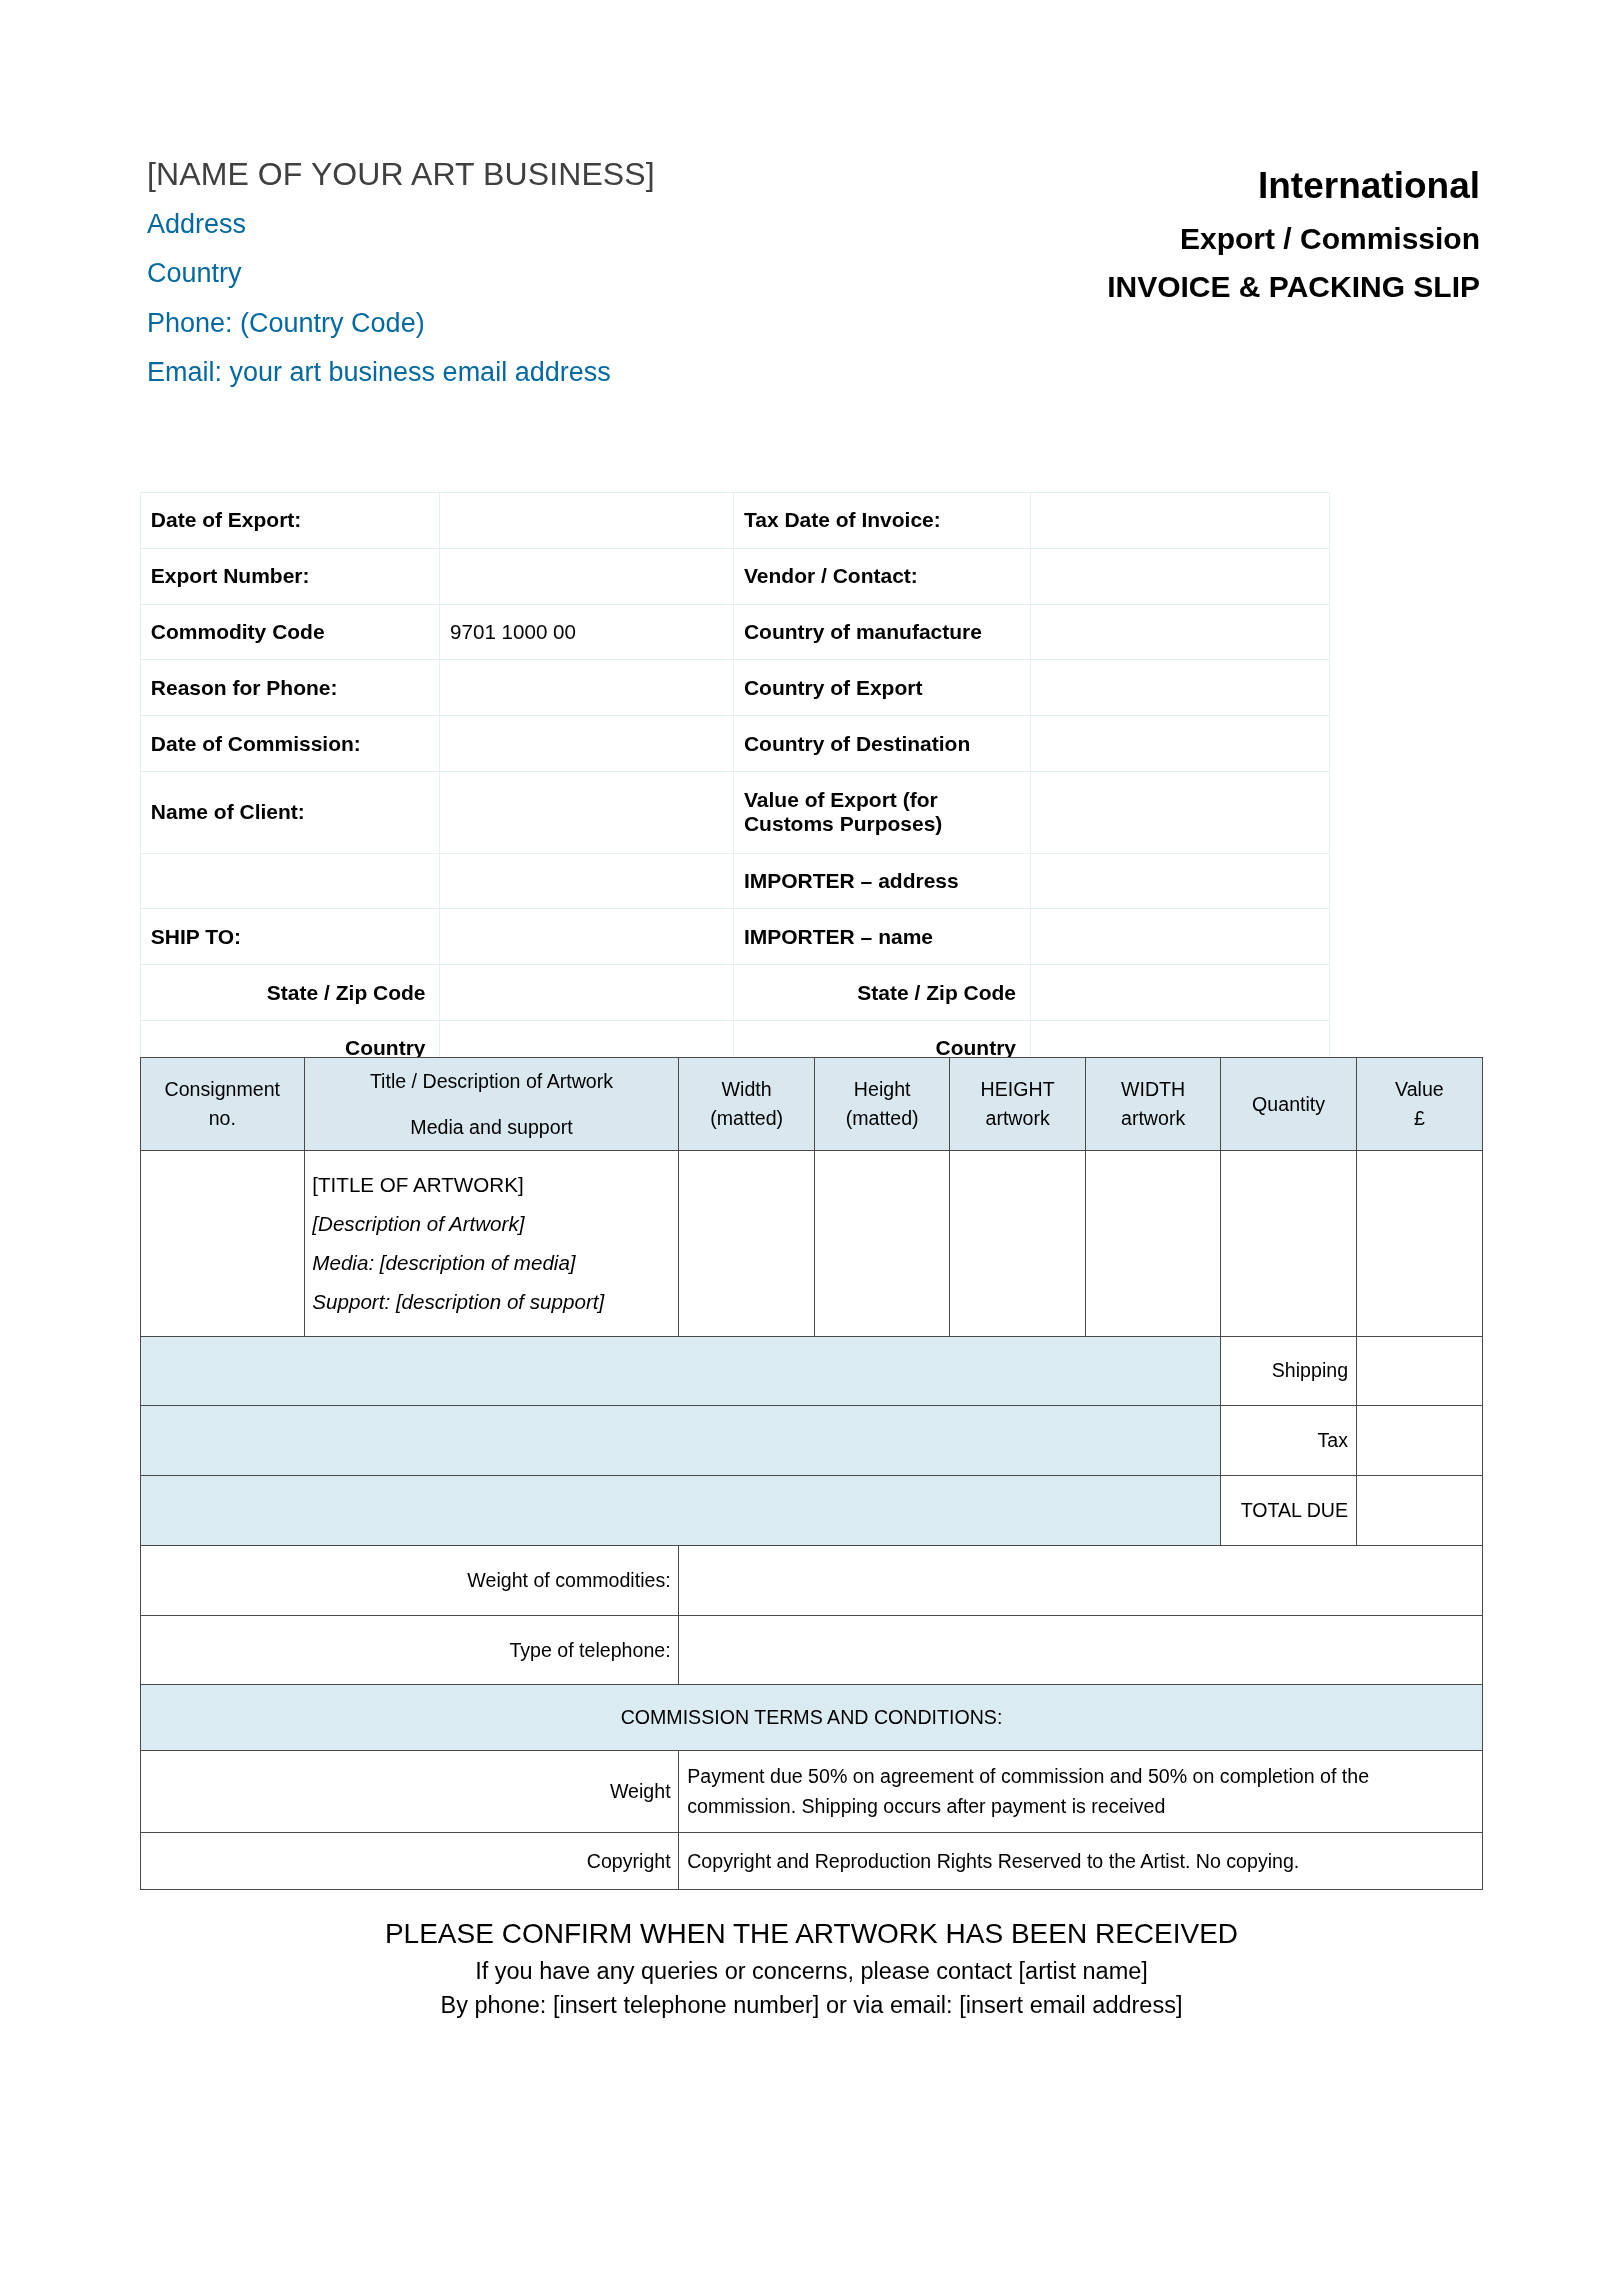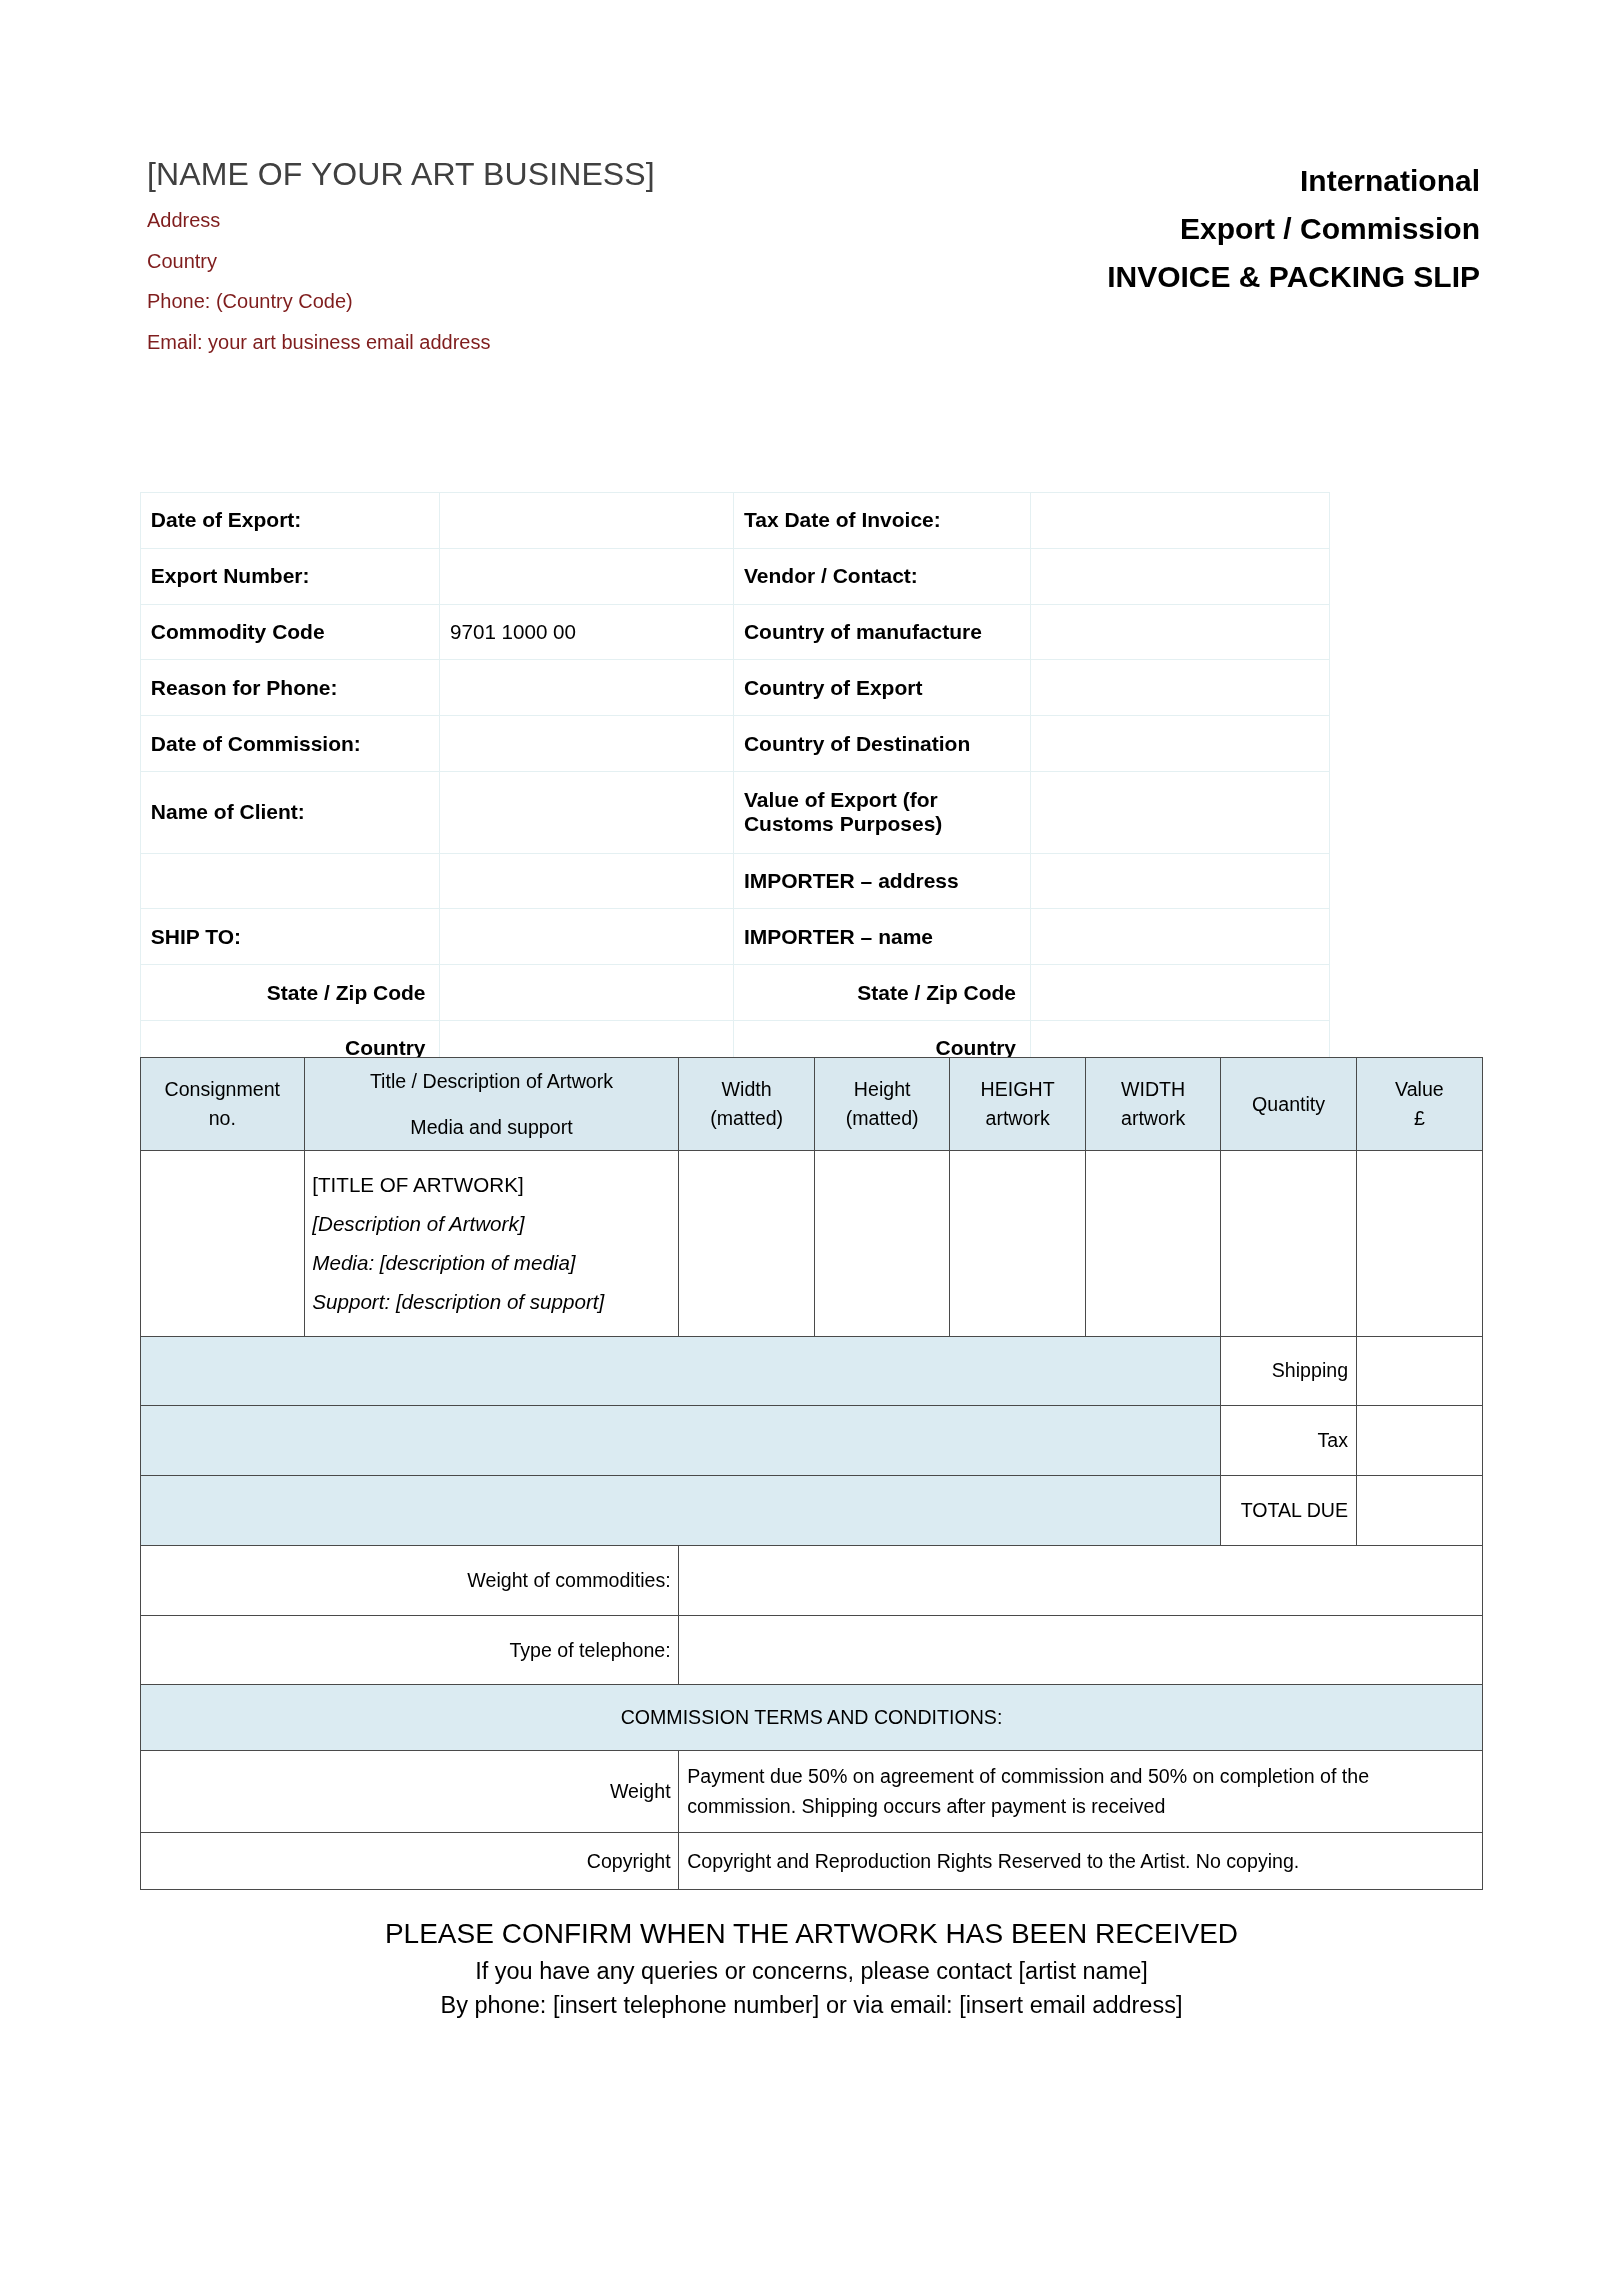--- a/index.html
+++ b/index.html
@@ -35,33 +35,33 @@
   }
   .biz-block { width: 686px; }
   .biz-name {
     font-size: 32px;
     color: #404040;
     letter-spacing: 0.1px;
     line-height: 1.1;
     white-space: nowrap;
   }
   .biz-line {
-    font-size: 20px;
-    color: #7f1d1d;
+    font-size: 27px;
+    color: #0369a1;
     margin-top: 15.7px;
     line-height: 1.25;
     white-space: nowrap;
   }
   .title-block {
     width: 549px;
     text-align: right;
     padding-top: 3.9px;
   }
   .title-1 {
-    font-size: 30px;
+    font-size: 37px;
     font-weight: bold;
     line-height: 1.35;
   }
   .title-2 {
     font-size: 30px;
     font-weight: bold;
     line-height: 1.35;
     margin-top: 7.8px;
   }
   .title-3 {

